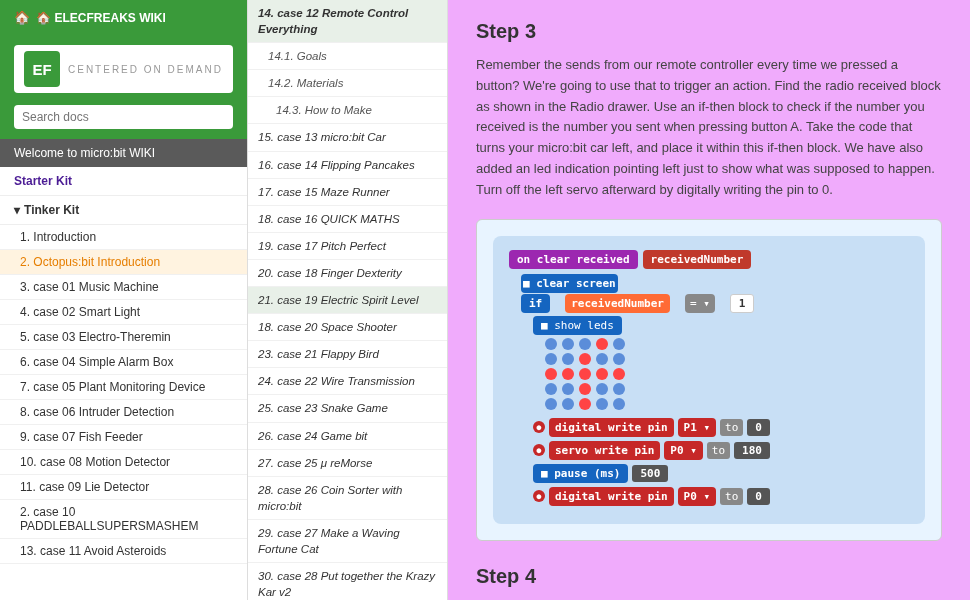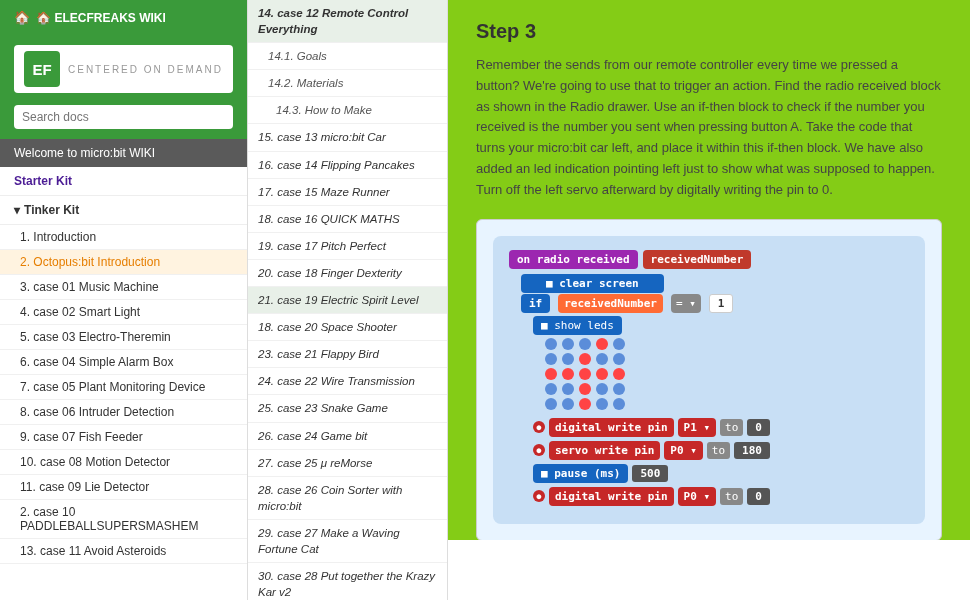--- a/index.html
+++ b/index.html
@@ -150,22 +150,22 @@
     .middle-item.active { background: #e8f0e8; }
     .middle-item.sub { padding-left: 20px; color: #555; }
     .middle-item.sub2 { padding-left: 28px; color: #555; }
     .middle-item.bold { font-weight: bold; background: #e8f0e8; }
 
     
     .main-content {
       flex: 1;
       overflow-y: auto;
       padding: 20px 28px;
-      background: #84cc16;
-      height: 540px;
+      background: #f0abfc;
+      height: 600px;
     }
 
     .step-title {
       font-size: 20px;
       font-weight: bold;
       color: #333;
       margin-bottom: 12px;
     }
 
     .step-body {
@@ -257,29 +257,29 @@
 </div>
 
 <div class="main-content">
   <div class="step-title">Step 3</div>
   <div class="step-body">Remember the sends from our remote controller every time we pressed a button? We're going to use that to trigger an action. Find the radio received block as shown in the Radio drawer. Use an if-then block to check if the number you received is the number you sent when pressing button A. Take the code that turns your micro:bit car left, and place it within this if-then block. We have also added an led indication pointing left just to show what was supposed to happen. Turn off the left servo afterward by digitally writing the pin to 0.</div>
 
   <div class="code-image">
     <div style="background:#c8dff5; border-radius:8px; padding:14px 16px; width:100%; font-family:monospace;">
 
       <div style="display:flex; align-items:center; gap:5px; margin-bottom:6px;">
-        <span style="background:#9c27b0; color:#fff; border-radius:4px; padding:3px 8px; font-size:11px; font-weight:bold;">on radio received</span>
+        <span style="background:#9c27b0; color:#fff; border-radius:4px; padding:3px 8px; font-size:11px; font-weight:bold;">on clear received</span>
         <span style="background:#c0392b; color:#fff; border-radius:4px; padding:3px 8px; font-size:11px; font-weight:bold;">receivedNumber</span>
       </div>
 
       <div style="margin-left:12px; margin-bottom:4px;">
-        <span style="background:#1565c0; color:#fff; border-radius:4px; padding:3px 25px; font-size:11px; font-weight:bold;">■ clear screen</span>
-      </div>
-
-      <div style="margin-left:12px; margin-bottom:4px; display:flex; align-items:flex-end; gap:8px;">
+        <span style="background:#1565c0; color:#fff; border-radius:4px; padding:3px 2px; font-size:11px; font-weight:bold;">■ clear screen</span>
+      </div>
+
+      <div style="margin-left:12px; margin-bottom:4px; display:flex; align-items:flex-end; gap:15px;">
         <span style="background:#1565c0; color:#fff; border-radius:4px; padding:3px 8px; font-size:11px; font-weight:bold;">if</span>
         <span style="background:#ff6b35; color:#fff; border-radius:4px; padding:3px 6px; font-size:11px; font-weight:bold;">receivedNumber</span>
         <span style="background:#888; color:#fff; border-radius:4px; padding:3px 5px; font-size:11px;">= ▾</span>
         <span style="background:#fff; color:#333; border-radius:3px; border:1px solid #ccc; padding:2px 8px; font-size:11px; font-weight:bold;">1</span>
       </div>
 
       <div style="margin-left:24px; margin-bottom:6px;">
         <span style="background:#1565c0; color:#fff; border-radius:4px; padding:3px 8px; font-size:11px; font-weight:normal;">■ show leds</span>
       </div>
 

